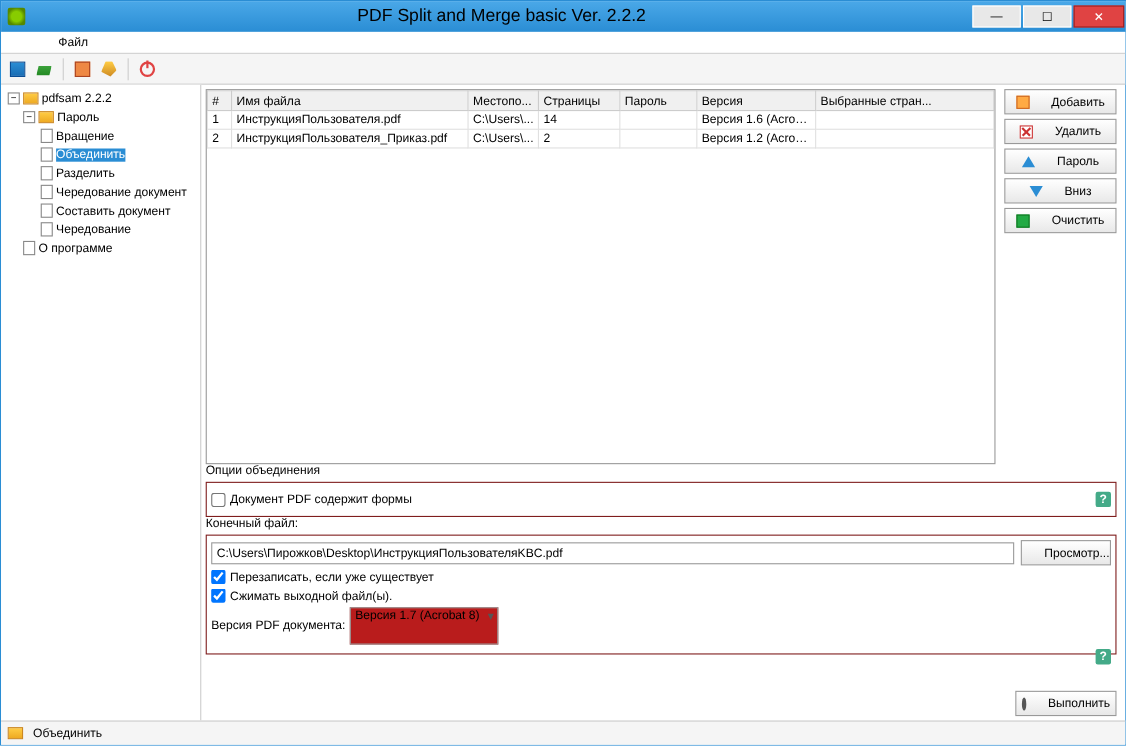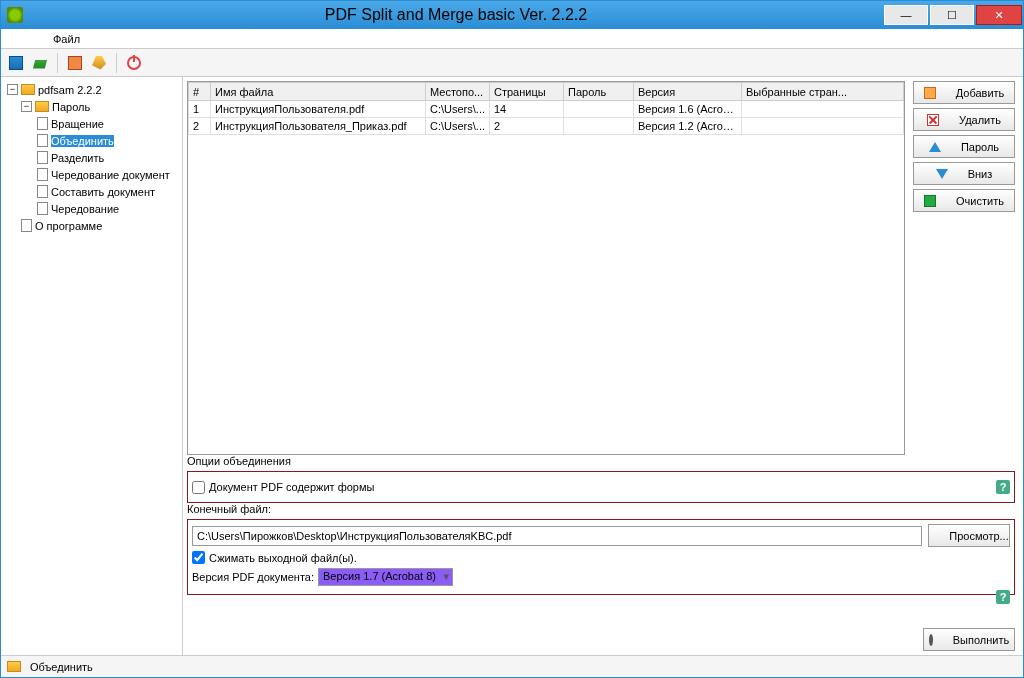--- a/index.html
+++ b/index.html
@@ -50,21 +50,21 @@
 .ico-clear { background:#2a4; border:1px solid #172; }
 .ico-gear { width:12px;height:12px;border:2px solid #555;border-radius:50%; }
 .section { }
 .section-title { margin-bottom: 4px; }
 .fieldset { border: 1px solid #7f1d1d; padding: 4px; }
 .check-row { display: flex; align-items: center; gap: 4px; margin: 4px 0; }
 input[type=checkbox] { width: 13px; height: 13px; }
 .help-icon { width: 14px; height: 14px; background: #4a8; color: #fff; text-align: center; line-height: 14px; font-weight: bold; border-radius: 2px; float: right; }
 .out-row { display: flex; gap: 6px; align-items: center; }
 .out-input { flex: 1; border: 1px solid #999; padding: 2px 4px; height: 20px; }
-.select { border: 1px solid #999; padding: 1px 16px 1px 4px; background: #8b5cf6; position: relative; display: inline-block; height: 18px; }
+.select { border: 1px solid #999; padding: 1px 16px 1px 4px; background: #b91c1c; position: relative; display: inline-block; height: 34px; }
 .select::after { content:'▾'; position:absolute; right:3px; top:1px; color:#555; }
 .exec-row { display: flex; justify-content: flex-end; margin-top: 24px; }
 .statusbar { height: 22px; border-top: 1px solid #ccc; background: #f5f5f5; display: flex; align-items: center; padding: 0 6px; gap: 6px; }
 </style>
 </head>
 <body>
 
 <div class="window">
   <div class="titlebar">
     <div class="app-icon"></div>
@@ -228,20 +228,24 @@
         <div class="fieldset">
           <div class="out-row">
             <input class="out-input" value="C:\Users\Пирожков\Desktop\ИнструкцияПользователяKBC.pdf" style="">
             <div class="btn" style="width:82px">
                 <span class="i-open"></span>
                 <span>Просмотр...</span>
               </div>
           </div>
           <div class="check-row">
               <input type="checkbox" checked="" style="">
+              <span>Перезаписать, если уже существует</span>
+            </div>
+          <div class="check-row">
+              <input type="checkbox" checked="" style="">
               <span>Сжимать выходной файл(ы).</span>
             </div>
           <div class="check-row">
             <span>Версия PDF документа:</span>
             <span class="select"><span>Версия 1.7 (Acrobat 8)</span></span>
           </div>
           <div style="text-align:right">
               <span class="help-icon">?</span>
             </div>
         </div>

